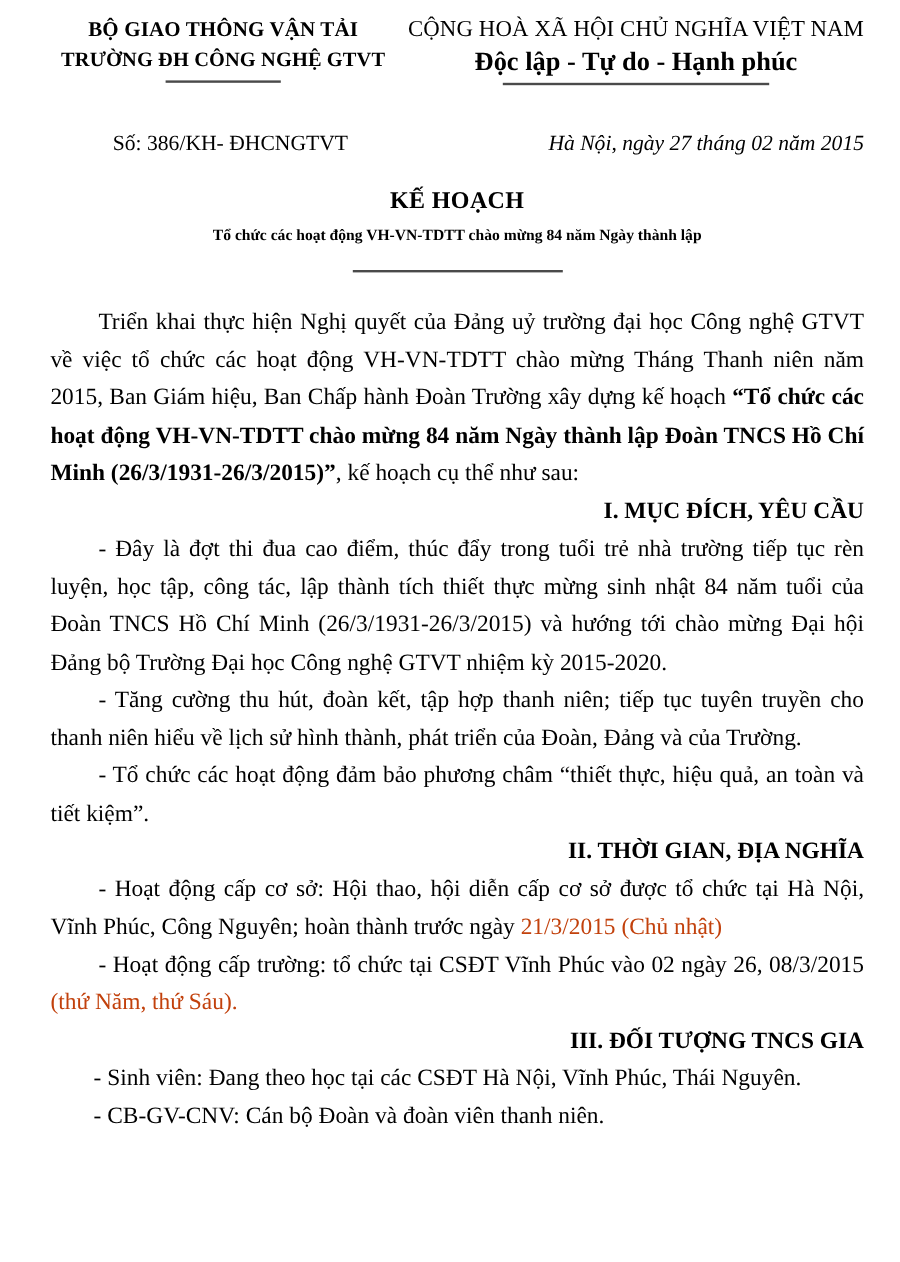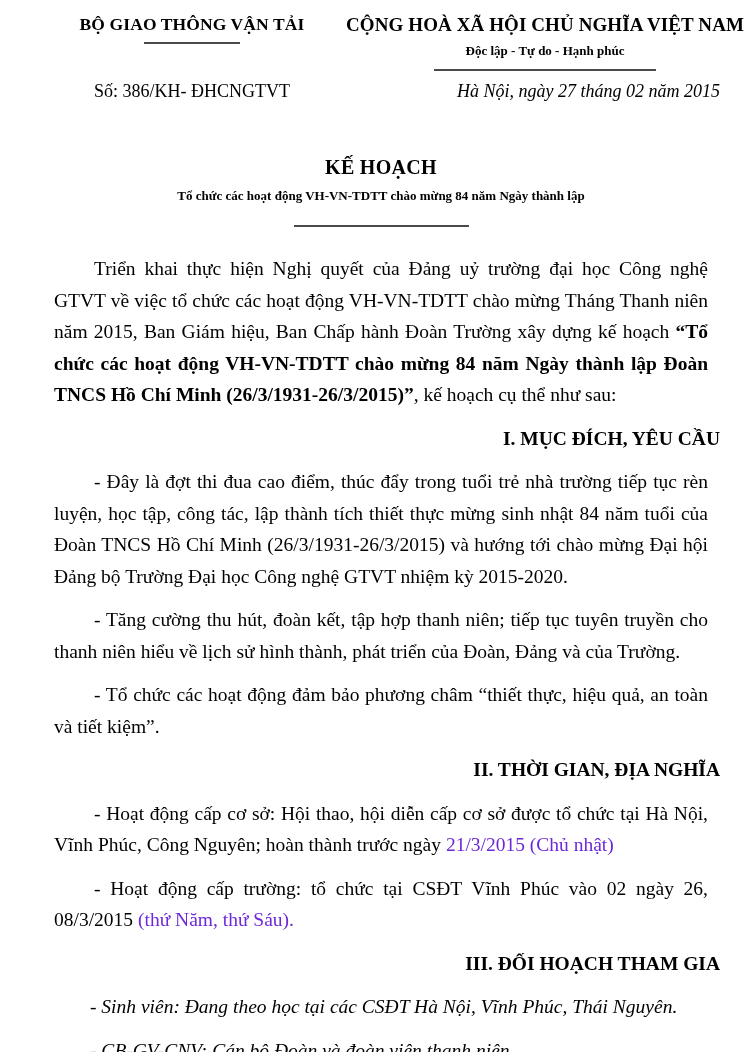--- a/index.html
+++ b/index.html
@@ -22,21 +22,21 @@
     height: 1052px;
     box-sizing: border-box;
     padding: 12px 30px 0 42px;
   }
 
   
   .doc-header {
     display: flex;
     flex-direction: row;
     align-items: flex-start;
-    justify-content: flex-start;
+    justify-content: flex-end;
     width: 100%;
   }
   .header-col-left {
     width: 300px;
     flex: 0 0 300px;
     text-align: center;
   }
   .header-col-right {
     flex: 1 1 auto;
     text-align: center;
@@ -46,46 +46,46 @@
     font-weight: bold;
     font-size: 17.5px;
     line-height: 25px;
     letter-spacing: 0.1px;
     white-space: nowrap;
   }
   .org-line.small {
     font-size: 17px;
   }
   .nation-line {
-    font-weight: bold;
+    font-weight: normal;
     font-size: 19px;
     line-height: 26px;
     letter-spacing: 0.1px;
     white-space: nowrap;
   }
   .motto-line {
     font-weight: bold;
-    font-size: 13px;
+    font-size: 22px;
     line-height: 26px;
     white-space: nowrap;
   }
   .rule {
     height: 2px;
     background: #4a4a4a;
     margin: 5px auto 0 auto;
   }
   .rule-left   { width: 96px; }
   .rule-right  { width: 222px; }
 
   
   .meta-row {
     display: flex;
     flex-direction: row;
     align-items: baseline;
-    margin-top: 8px;
+    margin-top: 36px;
     width: 100%;
   }
   .doc-number {
     width: 300px;
     flex: 0 0 300px;
     text-align: center;
     font-size: 18px;
     line-height: 24px;
     white-space: nowrap;
   }
@@ -94,21 +94,21 @@
     text-align: right;
     font-style: italic;
     font-size: 18px;
     line-height: 24px;
     white-space: nowrap;
     padding-left: 26px;
   }
 
   
   .title-block {
-    margin-top: 50px;
+    margin-top: 22px;
     text-align: center;
   }
   .title-main {
     font-weight: bold;
     font-size: 20px;
     line-height: 28px;
     letter-spacing: 0.3px;
   }
   .title-sub {
     font-weight: bold;
@@ -121,51 +121,51 @@
     height: 2px;
     background: #4a4a4a;
     margin: 14px auto 0 auto;
   }
 
   
   .body-block {
     margin-top: 26px;
   }
   p.para {
-    margin: 12px;
+    margin: 0;
     font-size: 19.5px;
     line-height: 31.5px;
     text-align: justify;
     text-justify: inter-word;
     text-indent: 40px;
     hyphens: none;
   }
   p.para.tight {
     text-indent: 36px;
-    font-style: italic;
   }
   h2.section {
     margin: 0;
     font-weight: bold;
     font-size: 19.5px;
     line-height: 31.5px;
     text-align: right;
     text-indent: 0;
   }
   .b { font-weight: bold; }
-  .red { color: #6d28d9; }
+  .red { color: #c2410c; }
 </style>
 </head>
 <body>
 
 <div class="page">
 
   <div class="doc-header">
     <div class="header-col-left">
       <div class="org-line">BỘ GIAO THÔNG VẬN TẢI</div>
+      <div class="org-line small">TRƯỜNG ĐH CÔNG NGHỆ GTVT</div>
       <div class="rule rule-left"></div>
     </div>
     <div class="header-col-right">
       <div class="nation-line">CỘNG HOÀ XÃ HỘI CHỦ NGHĨA VIỆT NAM</div>
       <div class="motto-line">Độc lập - Tự do - Hạnh phúc</div>
       <div class="rule rule-right"></div>
     </div>
   </div>
 
   <div class="meta-row">
@@ -185,18 +185,18 @@
 
     <h2 class="section">I. MỤC ĐÍCH, YÊU CẦU</h2>
     <p class="para">- Đây là đợt thi đua cao điểm, thúc đẩy trong tuổi trẻ  nhà trường tiếp tục rèn luyện, học tập, công tác, lập thành tích thiết thực mừng sinh nhật 84 năm tuổi của Đoàn TNCS Hồ Chí Minh (26/3/1931-26/3/2015) và hướng tới chào mừng Đại hội Đảng bộ Trường Đại học Công nghệ GTVT nhiệm kỳ 2015-2020.</p>
     <p class="para">- Tăng cường thu hút, đoàn kết, tập hợp thanh niên; tiếp tục tuyên truyền cho thanh niên hiểu về lịch sử hình thành, phát triển của Đoàn, Đảng và của Trường.</p>
     <p class="para">- Tổ chức các hoạt động đảm bảo phương châm “thiết thực, hiệu quả, an toàn và tiết kiệm”.</p>
 
     <h2 class="section">II. THỜI GIAN, ĐỊA NGHĨA</h2>
     <p class="para"><span>- Hoạt động cấp cơ sở: Hội thao, hội diễn cấp cơ sở được tổ chức tại Hà Nội, Vĩnh Phúc, Công Nguyên; hoàn thành trước ngày </span><span class="red">21/3/2015 (Chủ nhật)</span></p>
     <p class="para"><span>- Hoạt động cấp trường: tổ chức tại CSĐT Vĩnh Phúc vào 02 ngày 26, 08/3/2015 </span><span class="red">(thứ Năm, thứ Sáu).</span></p>
 
-    <h2 class="section">III. ĐỐI HOẠCH THAM GIA</h2>
+    <h2 class="section">III. ĐỐI TƯỢNG TNCS GIA</h2>
     <p class="para tight">- Sinh viên: Đang theo học tại các CSĐT Hà Nội, Vĩnh Phúc, Thái Nguyên.</p>
     <p class="para tight">- CB-GV-CNV: Cán bộ Đoàn và đoàn viên thanh niên.</p>
 
   </div>
 </div>
 
 </body></html>

